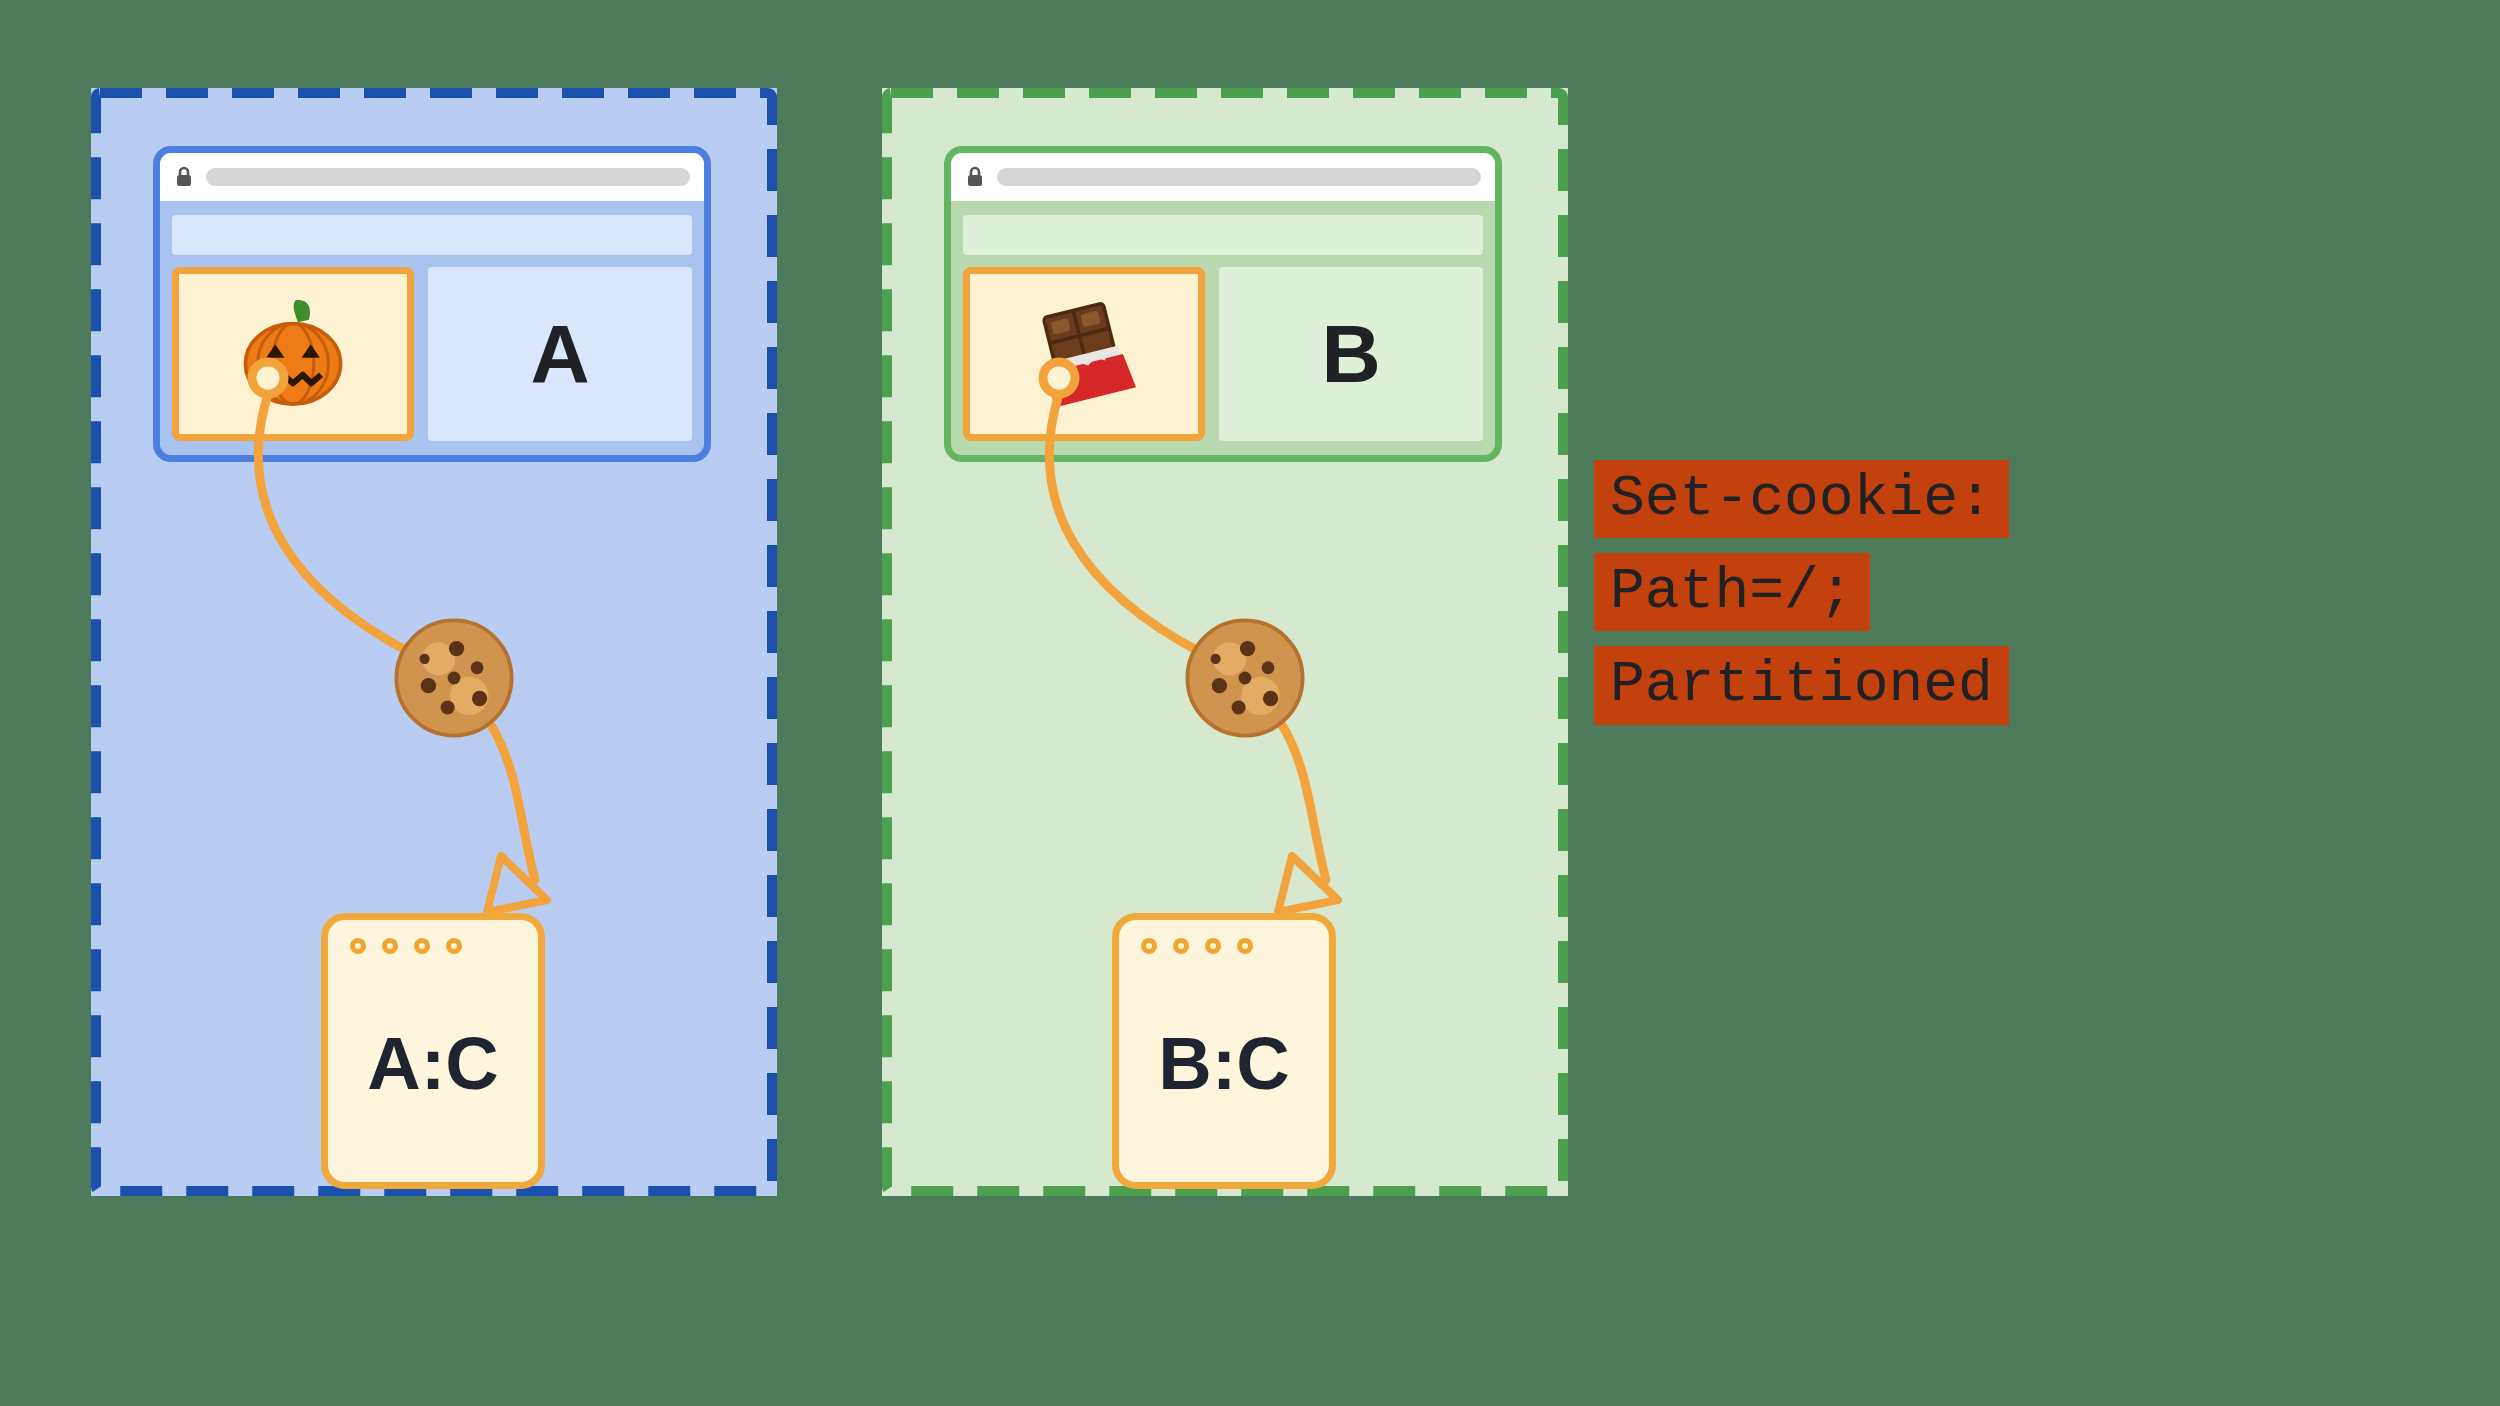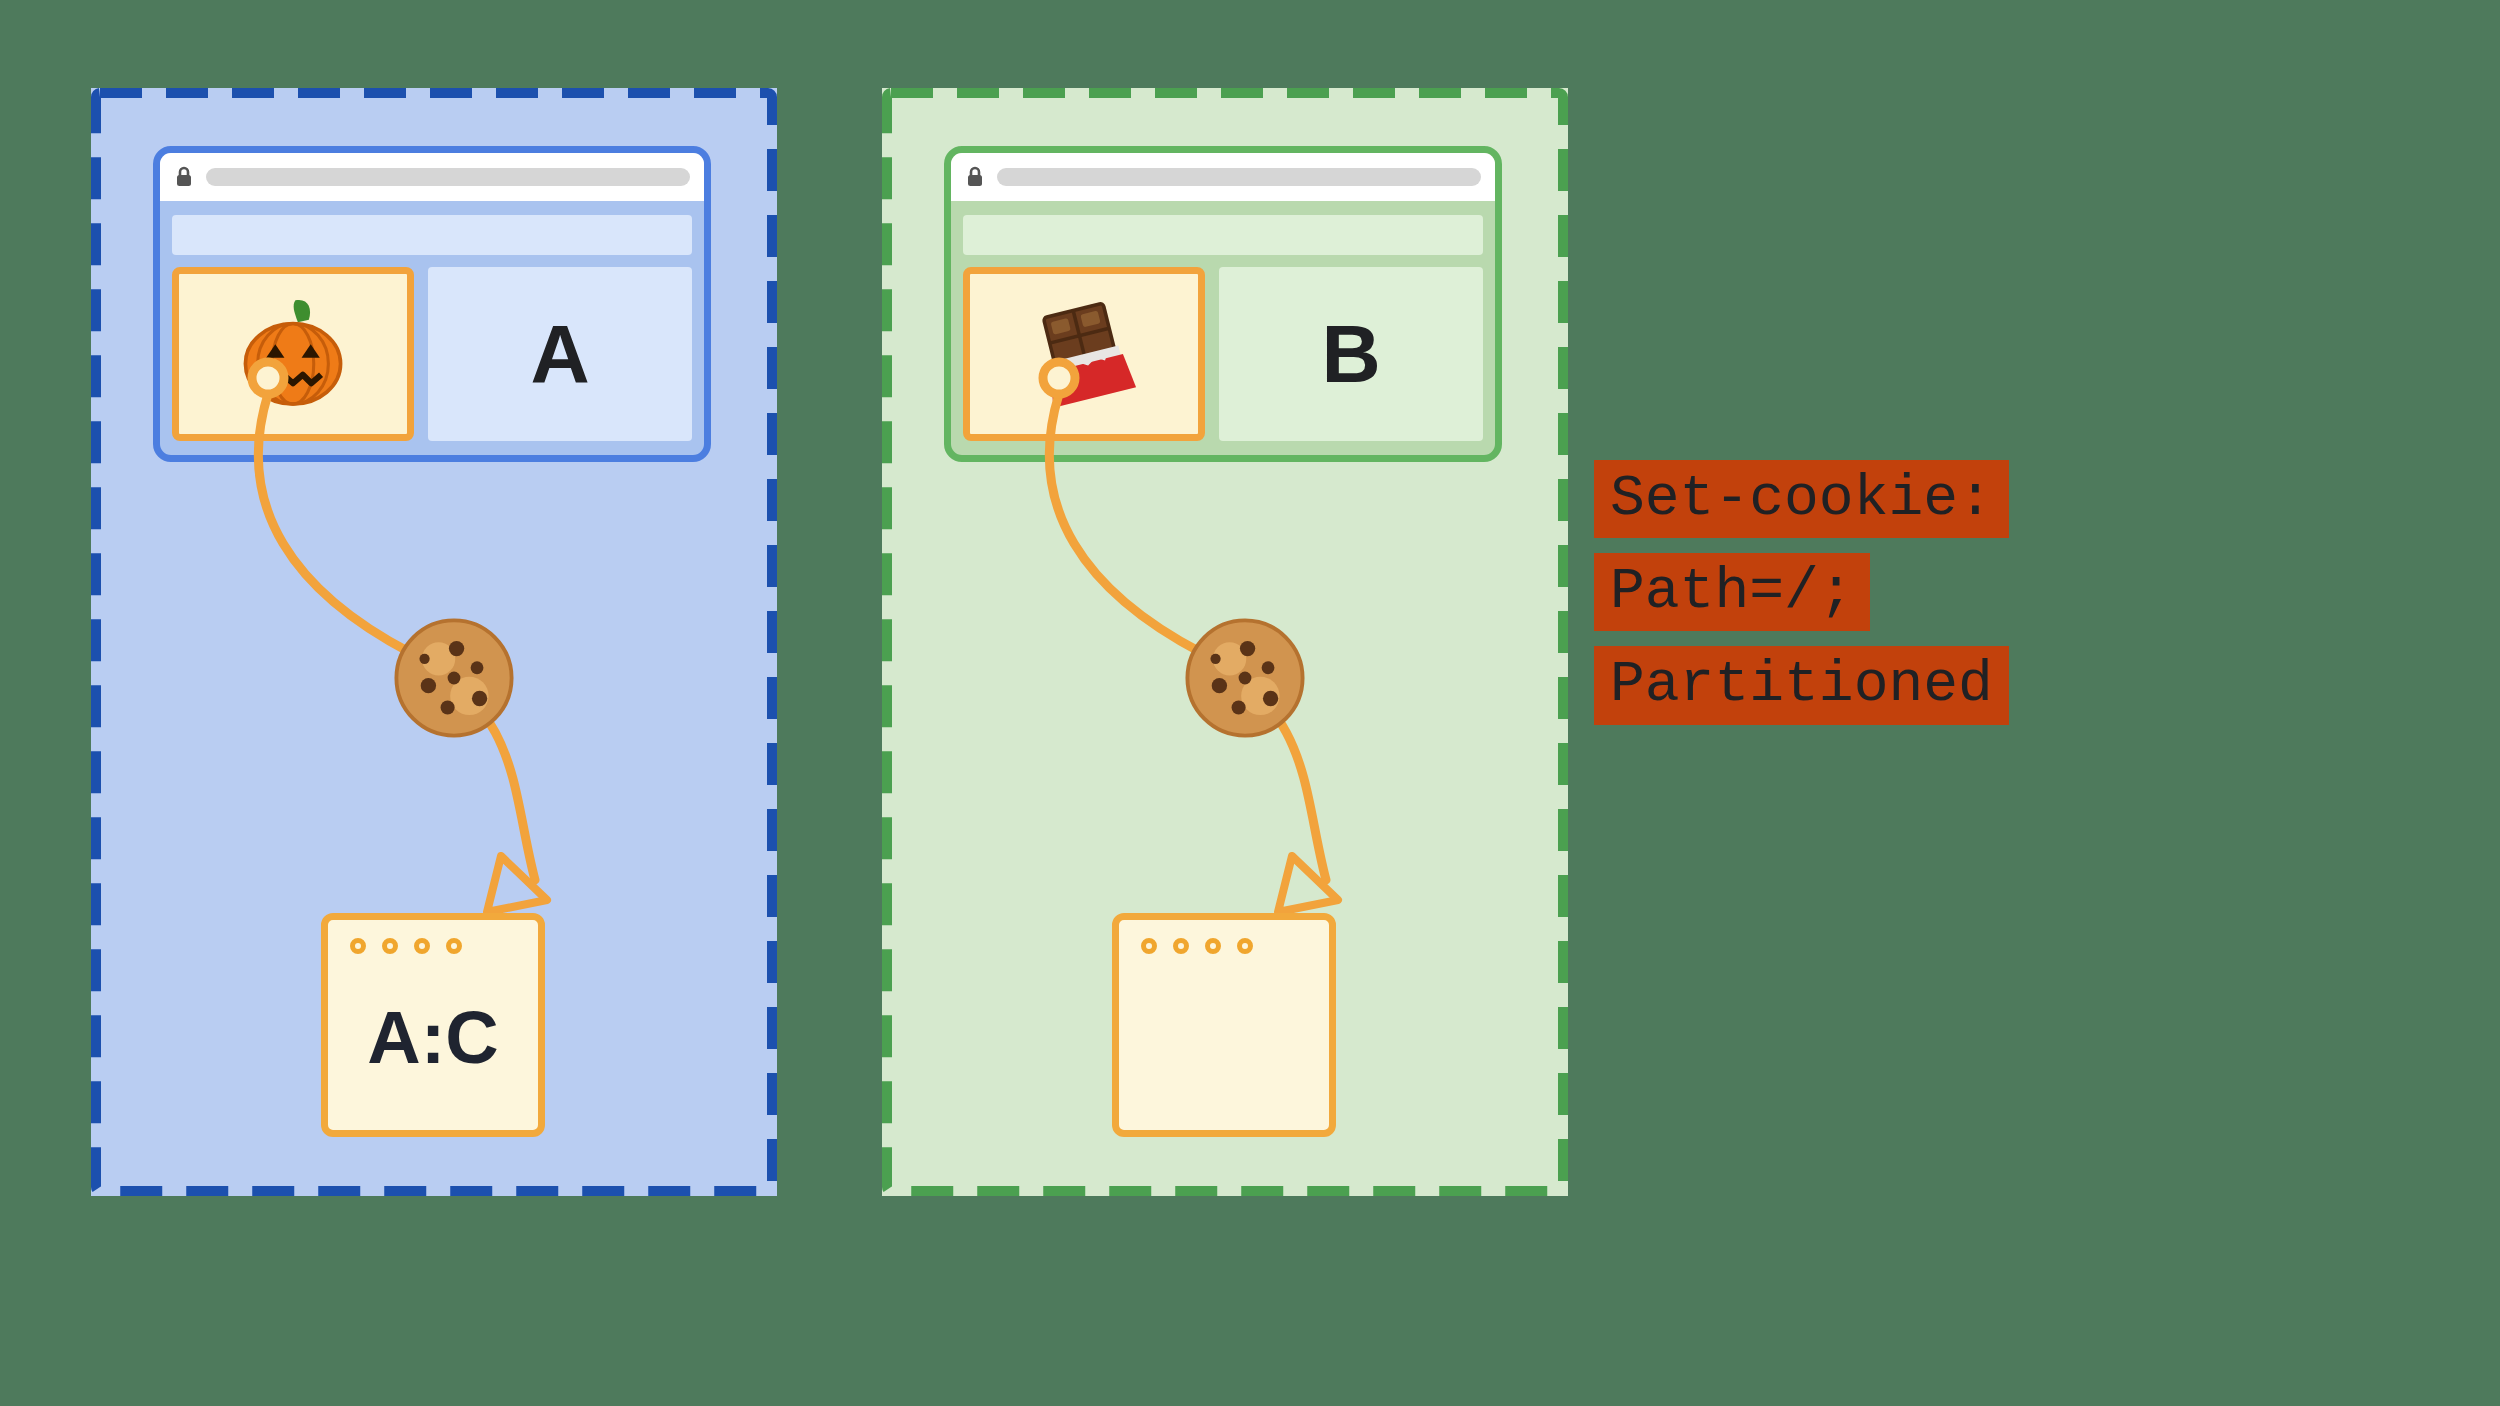--- a/index.html
+++ b/index.html
@@ -51,23 +51,23 @@
   
   .connector { position:absolute; inset:0; width:686px; height:1108px; pointer-events:none; overflow:visible; }
   .flow-path { fill:none; stroke:#f2a33c; stroke-width:9; stroke-linecap:round; }
   .flow-arrow { fill:none; stroke:#f2a33c; stroke-width:8; stroke-linejoin:round; }
   .flow-ring { fill:#fdf3d2; stroke:#f2a33c; stroke-width:9; }
 
   .cookie { position:absolute; left:299px; top:526px; width:128px; height:128px; }
 
   
   .storage {
-    position:absolute; left:230px; top:825px; width:224px; height:224px; box-sizing:border-box;
-    background:#fdf6dc; border:7px solid #f2a93c; border-radius:12px;
-    display:flex; flex-direction:column;
+    position:absolute; left:230px; top:825px; width:224px; height:276px; box-sizing:border-box;
+    background:#fdf6dc; border:7px solid #f2a93c; border-radius:24px;
+    display:flex; flex-direction:column;justify-content:center;
   }
   .dots { display:flex; gap:16px; margin:18px 0 0 22px; }
   .dot { width:16px; height:16px; border-radius:50%; border:5px solid #f0a62e; box-sizing:border-box; }
   .storage-label {
     flex:1; display:flex; align-items:center; justify-content:center;
     font-size:74px; font-weight:800; color:#1f2430; padding-bottom:10px;
   }
 
   
   .code { position:absolute; left:1594px; top:460px; display:flex; flex-direction:column; gap:15px; align-items:flex-start; }
@@ -195,20 +195,21 @@
       <circle cx="50" cy="50" r="5" fill="#5a3317"></circle>
     </svg>
 
     <div class="storage">
       <div class="dots">
         <span class="dot"></span>
         <span class="dot"></span>
         <span class="dot"></span>
         <span class="dot"></span>
       </div>
+      <div class="storage-label">B:C</div>
     </div>
   </section>
 
   <div class="code">
     <div class="code-line">Set-cookie:</div>
     <div class="code-line">Path=/;</div>
     <div class="code-line bold">Partitioned</div>
   </div>
 
 </div>

